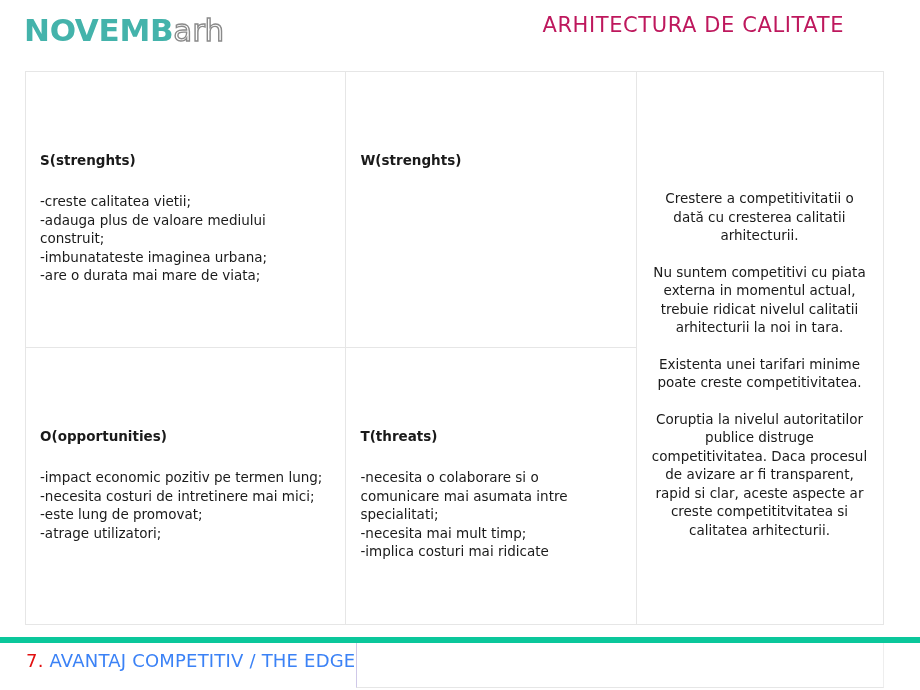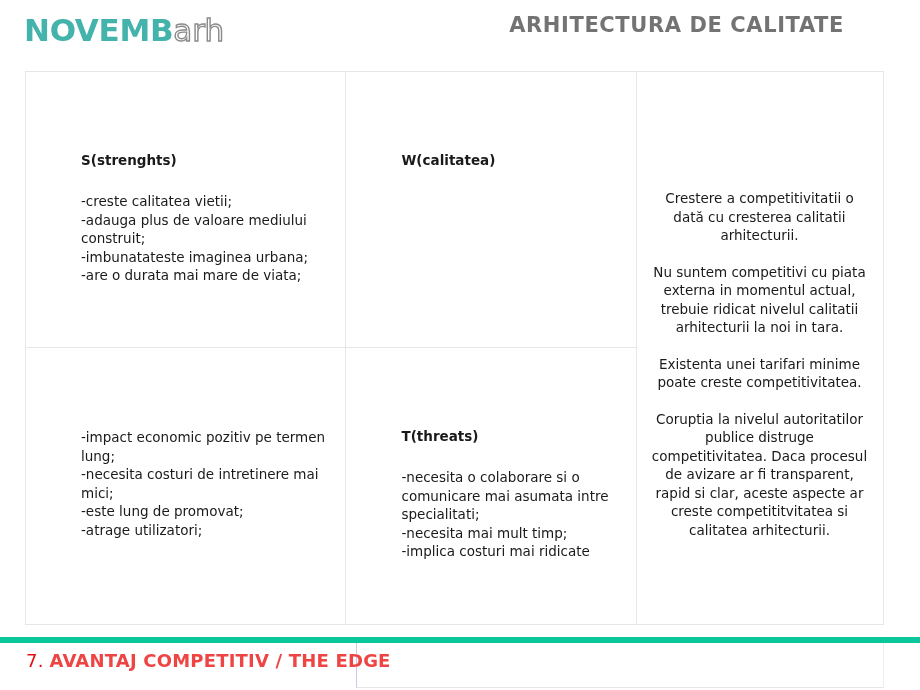--- a/index.html
+++ b/index.html
@@ -38,22 +38,22 @@
   #logo .logo-secondary {
     color: transparent;
     font-weight: 400;
     -webkit-text-stroke: 1.4px #8a8a8a;
     letter-spacing: 0px;
   }
   #header-title {
     position: absolute;
     right: 24px; top: 13px;
     font-size: 21px;
-    font-weight: 700;
-    color: #737373;
+    font-weight: 400;
+    color: #be185d;
     letter-spacing: 0.6px;
     white-space: nowrap;
   }
 
   
   #swot-table {
     position: absolute;
     left: 25px; top: 71px;
     width: 859px; height: 554px;
     border: 1px solid #e6e6e6;
@@ -85,21 +85,20 @@
     border-right: 1px solid #e6e6e6;
   }
   .quad.col-w, .quad.col-t {
     width: 290px;
   }
   .quad-inner {
     position: absolute;
     left: 14px;
     right: 18px;
     top: 80px;
-    margin-left: 41px;
   }
   .quad-title {
     font-size: 13.5px;
     font-weight: 700;
     color: #1a1a1a;
     margin: 0 0 24px 0;
     letter-spacing: 0px;
   }
   .quad-list {
     list-style: none;
@@ -157,22 +156,22 @@
     font-size: 18px;
     line-height: 26px;
     white-space: nowrap;
     letter-spacing: 0.2px;
   }
   #footer-label .footer-num {
     color: #e21010;
     font-weight: 400;
   }
   #footer-label .footer-text {
-    color: #ef4444;
-    font-weight: 700;
+    color: #3b82f6;
+    font-weight: 400;
   }
 </style>
 </head>
 <body>
 
 <div id="header">
   <div id="logo"><span class="logo-primary">NOVEMB</span><span class="logo-secondary">arh</span></div>
   <div id="header-title">ARHITECTURA DE CALITATE</div>
 </div>
 
@@ -189,29 +188,30 @@
             <li>-creste calitatea vietii;</li>
             <li>-adauga plus de valoare mediului construit;</li>
             <li>-imbunatateste imaginea urbana;</li>
             <li>-are o durata mai mare de viata;</li>
           </ul>
         </div>
       </div>
 
       <div class="quad col-w">
         <div class="quad-inner">
-          <div class="quad-title">W(calitatea)</div>
+          <div class="quad-title">W(strenghts)</div>
         </div>
       </div>
     </div>
 
     <div class="quad-row bottom">
 
       <div class="quad col-o">
         <div class="quad-inner">
+          <div class="quad-title">O(opportunities)</div>
           <ul class="quad-list">
             <li>-impact economic pozitiv pe termen lung;</li>
             <li>-necesita costuri de intretinere mai mici;</li>
             <li>-este lung de promovat;</li>
             <li>-atrage utilizatori;</li>
           </ul>
         </div>
       </div>
 
       <div class="quad col-t">

